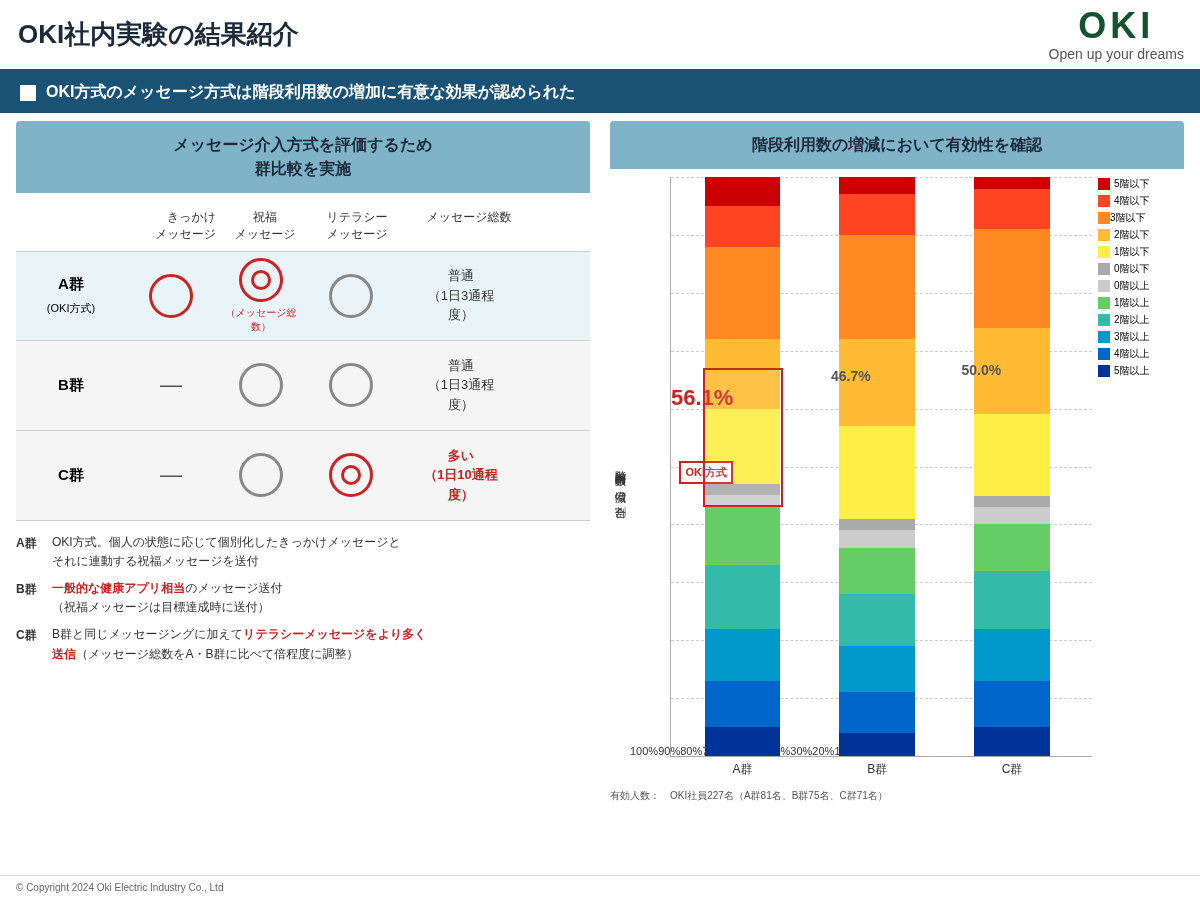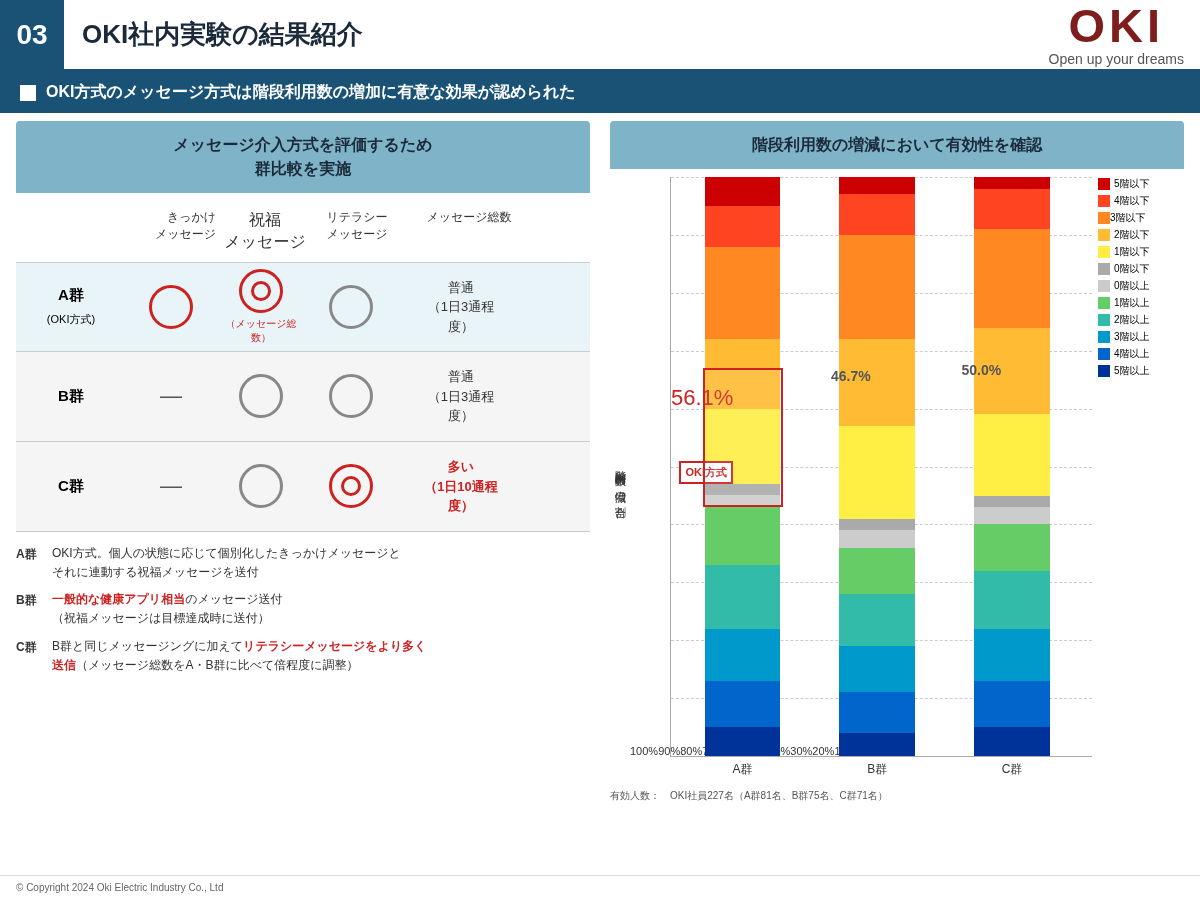--- a/index.html
+++ b/index.html
@@ -41,23 +41,23 @@
     }
     .header-logo {
       display: flex;
       flex-direction: column;
       align-items: center;
       justify-content: center;
       padding: 8px 16px;
       min-width: 140px;
     }
     .oki-logo-text {
-      font-size: 47px;
+      font-size: 36px;
       font-weight: 900;
-      color: #7f1d1d;
+      color: #14532d;
       letter-spacing: 4px;
       line-height: 1;
     }
     .oki-tagline {
       font-size: 14px;
       color: #555;
       margin-top: 2px;
     }
 
     
@@ -172,21 +172,20 @@
     .footnote {
       font-size: 10px;
       color: #555;
       margin-top: 4px;
     }
   </style>
 </head>
 <body>
 
 <div class="header">
-  <div class="header-number">03</div>
   <div class="header-title">OKI社内実験の結果紹介</div>
   <div class="header-logo">
     <div class="oki-logo-text">OKI</div>
     <div class="oki-tagline">Open up your dreams</div>
   </div>
 </div>
 
 <div class="blue-banner">
   <div class="square-icon"></div>
   <span>OKI方式のメッセージ方式は階段利用数の増加に有意な効果が認められた</span>
@@ -197,21 +196,21 @@
   <div style="flex:1; padding-right:12px;">
 
     <div class="section-header">
       <div>メッセージ介入方式を評価するため</div>
       <div>群比較を実施</div>
     </div>
 
     <div class="table-header-row" style="margin-top:8px;">
       <div class="col col-empty"></div>
       <div class="col" style="font-size:12px; line-height:1.4; text-align:right;">きっかけ<br>メッセージ</div>
-      <div class="col" style="font-size:16px; line-height:1.4; text-align:center;">祝福<br>メッセージ</div>
+      <div class="col" style="font-size:12px; line-height:1.4; text-align:center;">祝福<br>メッセージ</div>
       <div class="col" style="font-size:12px; line-height:1.4; text-align:center;">リテラシー<br>メッセージ</div>
       <div class="col" style="font-size:12px; line-height:1.4; text-align:center;">メッセージ総数</div>
     </div>
 
     <div style="display:grid; grid-template-columns:110px 90px 90px 90px 130px; align-items:center; min-height:90px; background:#e8f4f8; border-top:1px solid #ccc; border-bottom:1px solid #ccc;">
       <div style="text-align:center; font-weight:bold; font-size:15px; padding:8px 4px; line-height:1.5;">A群<br><small style="font-size:11px;font-weight:normal;">(OKI方式)</small></div>
       <div class="circle-cell">
         <div class="circle red"></div>
       </div>
       <div class="circle-cell">
@@ -357,21 +356,21 @@
             
             
             
             
           </svg>
 
           <div style="position:absolute; bottom:-22px; left:8%; width:18%; text-align:center; font-size:12px; color:#333;">A群</div>
           <div style="position:absolute; bottom:-22px; left:40%; width:18%; text-align:center; font-size:12px; color:#333;">B群</div>
           <div style="position:absolute; bottom:-22px; left:72%; width:18%; text-align:center; font-size:12px; color:#333;">C群</div>
 
-          <div style="position:absolute; left:0%; top:36%; font-size:22px; font-weight:normal; color:#cc2222; white-space:nowrap;">56.1%</div>
+          <div style="position:absolute; left:0%; top:36%; font-size:22px; font-weight:bold; color:#cc2222; white-space:nowrap;">56.1%</div>
           <div style="position:absolute; left:38%; top:33%; font-size:14px; font-weight:bold; color:#555; white-space:nowrap;">46.7%</div>
           <div style="position:absolute; left:69%; top:32%; font-size:14px; font-weight:bold; color:#555; white-space:nowrap;">50.0%</div>
 
           <div style="position:absolute; left:2%; top:49%; border:2px solid #cc2222; font-size:11px; color:#cc2222; font-weight:bold; padding:2px 4px; background:#fff; white-space:nowrap;">OKI方式</div>
 
           <div style="position:absolute; left:7.5%; top:33%; width:19%; height:24%; border:2px solid #cc2222; pointer-events:none; background:rgba(255,255,255,0.1);"></div>
         </div>
 
         <div style="position:absolute; right:0; top:0; width:86px; display:flex; flex-direction:column; gap:3px;">
           <div style="display:flex; align-items:center; gap:4px;">

